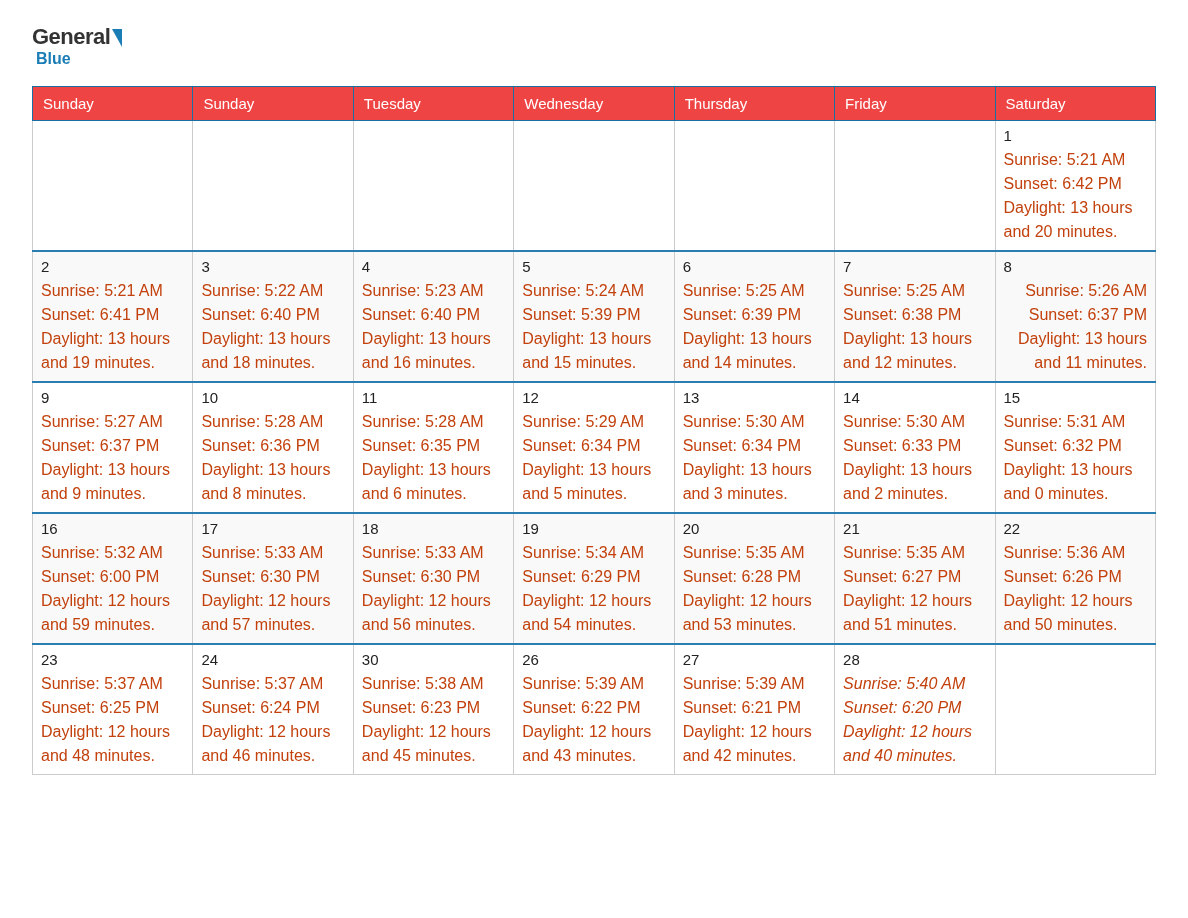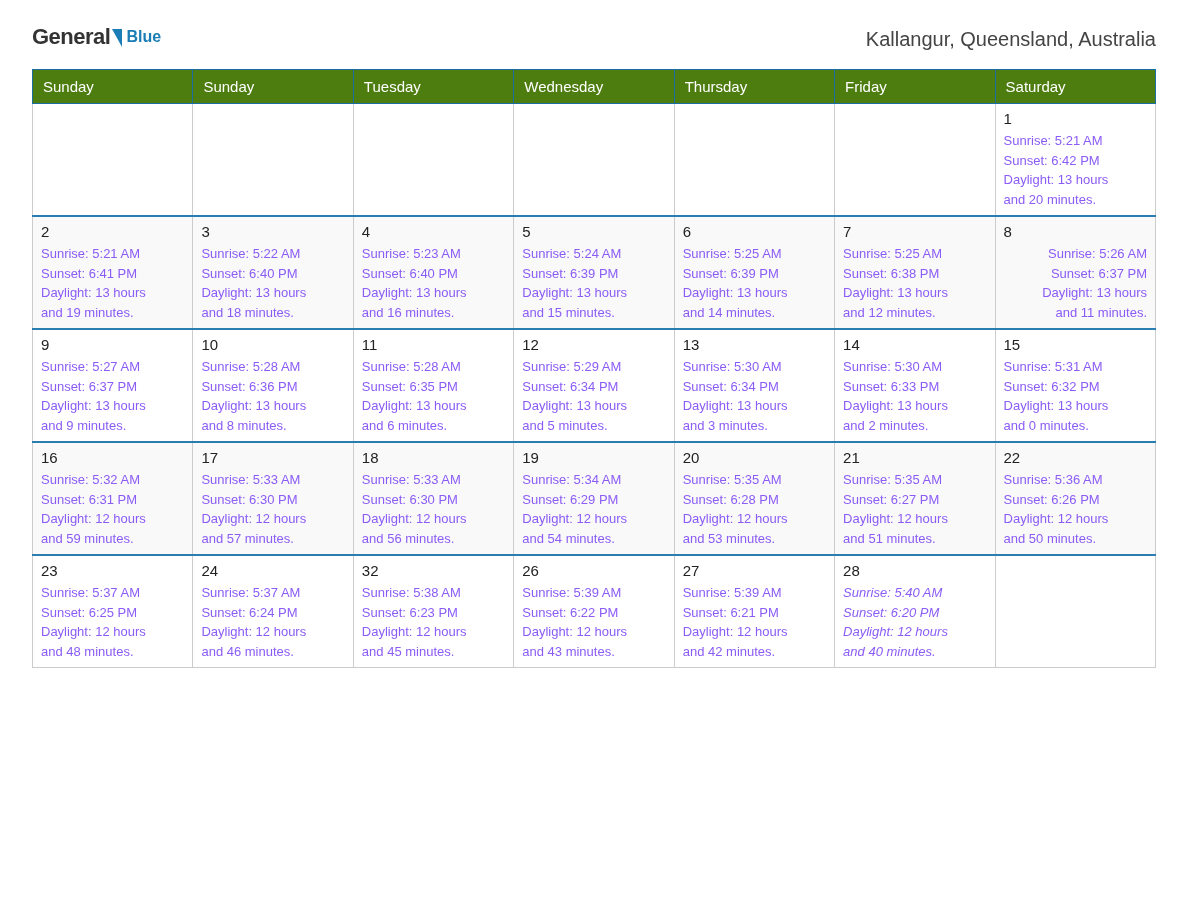--- a/index.html
+++ b/index.html
@@ -11,22 +11,22 @@
       min-height: 918px;
     }
     .header {
       display: flex;
       justify-content: space-between;
       align-items: flex-start;
       margin-bottom: 18px;
     }
     .logo {
       display: flex;
-      flex-direction: row;
-      align-items: center;
+      flex-direction: column;
+      align-items: flex-start;
     }
     .logo-top {
       display: flex;
       align-items: center;
     }
     .logo-general {
       font-size: 22px;
       font-weight: bold;
       color: #333;
       letter-spacing: -0.5px;
@@ -59,21 +59,21 @@
       font-size: 20px;
       color: #444;
       margin-top: 4px;
     }
     .calendar {
       width: 100%;
       border-collapse: collapse;
       table-layout: fixed;
     }
     .calendar th {
-      background: #4d7c0f;
+      background: #ef4444;
       color: #fff;
       font-size: 15px;
       font-weight: normal;
       padding: 8px 10px;
       text-align: left;
       border: 1px solid #1a6fa0;
     }
     .calendar td {
       vertical-align: top;
       border: 1px solid #ccc;
@@ -84,22 +84,22 @@
       height: 110px;
     }
     .day-num {
       font-size: 15px;
       font-weight: normal;
       color: #222;
       display: block;
       margin-bottom: 4px;
     }
     .day-info {
-      font-size: 13px;
-      color: #8b5cf6;
+      font-size: 16px;
+      color: #c2410c;
       line-height: 1.5;
     }
     .empty-cell {
       background: #fff;
     }
     
     .calendar tbody tr:nth-child(odd) td {
       background: #fff;
     }
     .calendar tbody tr:nth-child(even) td {
@@ -118,21 +118,20 @@
 
 <div class="header">
   <div class="logo">
     <div class="logo-top">
       <span class="logo-general">General</span>
       <div class="logo-arrow"></div>
     </div>
     <span class="logo-blue">Blue</span>
   </div>
   <div class="title-block">
-    <div class="location">Kallangur, Queensland, Australia</div>
   </div>
 </div>
 
 <table class="calendar">
   <thead>
     <tr>
     <th>Sunday</th>
         <th>Sunday</th>
         <th>Tuesday</th>
         <th>Wednesday</th>
@@ -175,21 +174,21 @@
         <td>
           <span class="day-num">4</span>
           <div class="day-info" style="white-space: pre-line;">Sunrise: 5:23 AM
 Sunset: 6:40 PM
 Daylight: 13 hours
 and 16 minutes.</div>
         </td>
         <td>
           <span class="day-num">5</span>
           <div class="day-info" style="white-space: pre-line;">Sunrise: 5:24 AM
-Sunset: 6:39 PM
+Sunset: 5:39 PM
 Daylight: 13 hours
 and 15 minutes.</div>
         </td>
         <td>
           <span class="day-num">6</span>
           <div class="day-info" style="white-space: pre-line;">Sunrise: 5:25 AM
 Sunset: 6:39 PM
 Daylight: 13 hours
 and 14 minutes.</div>
         </td>
@@ -256,21 +255,21 @@
           <div class="day-info" style="white-space: pre-line;">Sunrise: 5:31 AM
 Sunset: 6:32 PM
 Daylight: 13 hours
 and 0 minutes.</div>
         </td>
       </tr>
       <tr class="row-top-border">
         <td>
           <span class="day-num">16</span>
           <div class="day-info" style="white-space: pre-line;">Sunrise: 5:32 AM
-Sunset: 6:31 PM
+Sunset: 6:00 PM
 Daylight: 12 hours
 and 59 minutes.</div>
         </td>
         <td>
           <span class="day-num">17</span>
           <div class="day-info" style="white-space: pre-line;">Sunrise: 5:33 AM
 Sunset: 6:30 PM
 Daylight: 12 hours
 and 57 minutes.</div>
         </td>
@@ -319,21 +318,21 @@
 and 48 minutes.</div>
         </td>
         <td>
           <span class="day-num">24</span>
           <div class="day-info" style="white-space: pre-line;">Sunrise: 5:37 AM
 Sunset: 6:24 PM
 Daylight: 12 hours
 and 46 minutes.</div>
         </td>
         <td>
-          <span class="day-num">32</span>
+          <span class="day-num">30</span>
           <div class="day-info" style="white-space: pre-line;">Sunrise: 5:38 AM
 Sunset: 6:23 PM
 Daylight: 12 hours
 and 45 minutes.</div>
         </td>
         <td>
           <span class="day-num">26</span>
           <div class="day-info" style="white-space: pre-line;">Sunrise: 5:39 AM
 Sunset: 6:22 PM
 Daylight: 12 hours

